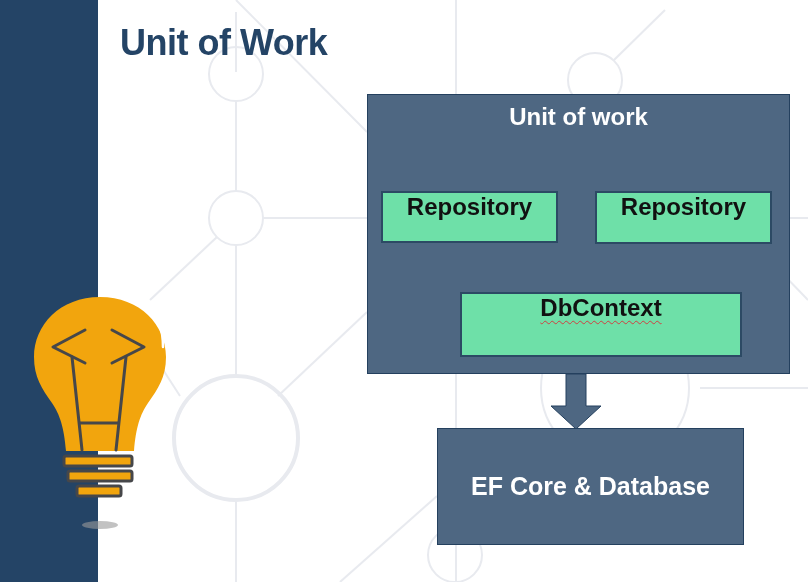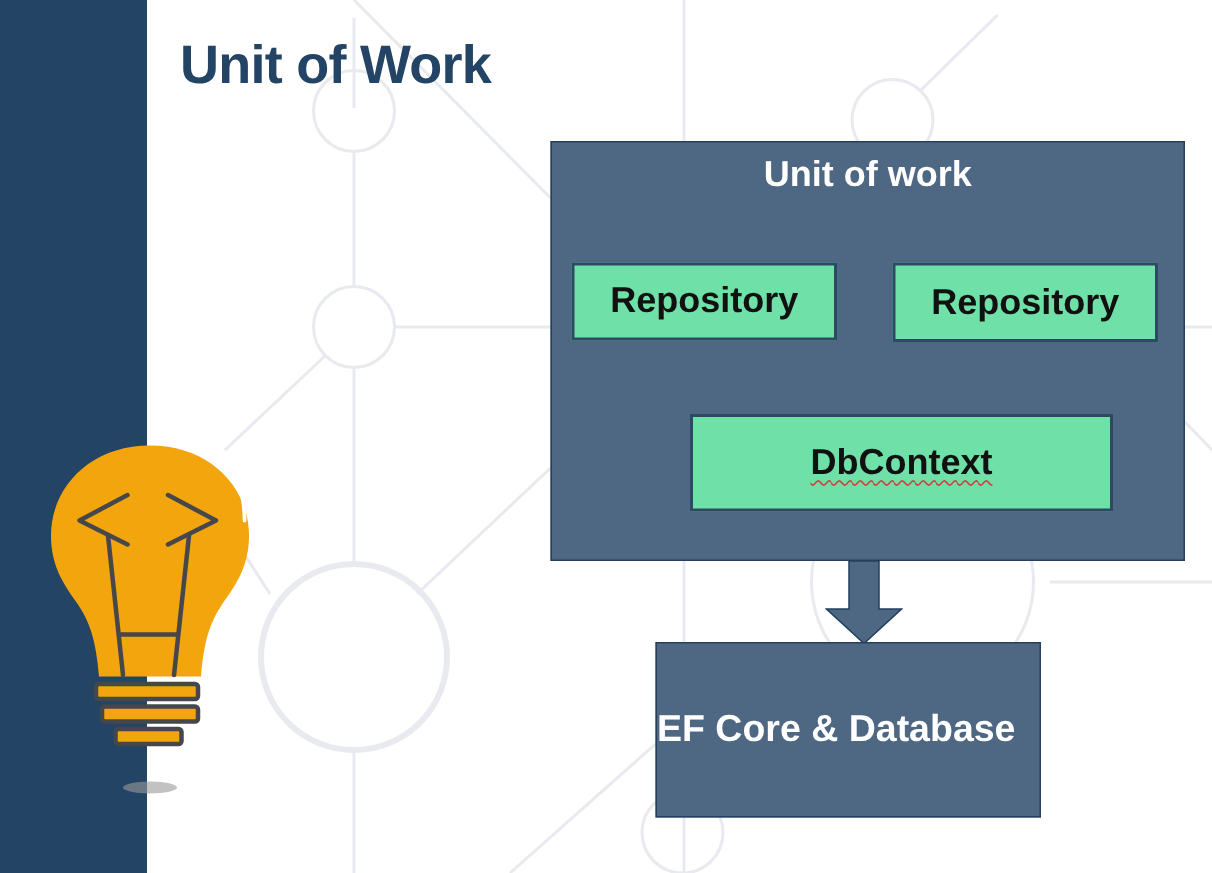--- a/index.html
+++ b/index.html
@@ -21,35 +21,35 @@
     .uow-box {
       position: absolute; left: 367px; top: 94px; width: 423px; height: 280px;
       background: #4e6782; border: 1px solid #24405e; box-sizing: border-box;
     }
     .uow-title {
       position: absolute; left: 0; right: 0; top: 8px; text-align: center;
       color: #ffffff; font-size: 24px; font-weight: bold;
     }
     .green {
       position: absolute; background: #6ee0a8; border: 2px solid #2c4a64;
-      box-sizing: border-box; display: flex; align-items: center; justify-content: center;
-      color: #111; font-size: 24px; font-weight: bold;
+      box-sizing: border-box; display: flex; align-items: flex-start; justify-content: center;
+      color: #111; font-size: 24px; font-weight: bold; margin-top: 16px;
     }
     .repo1 { left: 13px; top: 80px; width: 177px; height: 52px; }
     .repo2 { left: 227px; top: 80px; width: 177px; height: 53px; }
     .dbctx { left: 92px; top: 181px; width: 282px; height: 65px; }
     .dbctx span {
       text-decoration: underline wavy #d04040; text-decoration-thickness: 1px;
       text-underline-offset: 4px;
     }
     .arrow { position: absolute; left: 550px; top: 374px; width: 52px; height: 56px; }
     .ef-box {
-      position: absolute; left: 437px; top: 428px; width: 257px; height: 117px;
+      position: absolute; left: 437px; top: 428px; width: 307px; height: 117px;
       background: #4e6782; border: 1px solid #24405e; box-sizing: border-box;
-      display: flex; align-items: center; justify-content: flex-start;
+      display: flex; align-items: center; justify-content: center;
       color: #ffffff; font-size: 25px; font-weight: bold;
     }
     .bulb { position: absolute; left: 20px; top: 285px; width: 150px; height: 255px; }
   </style>
 </head>
 <body>
 
 <div class="sidebar"></div>
 
 <svg class="bg-network" viewBox="0 0 808 582">

